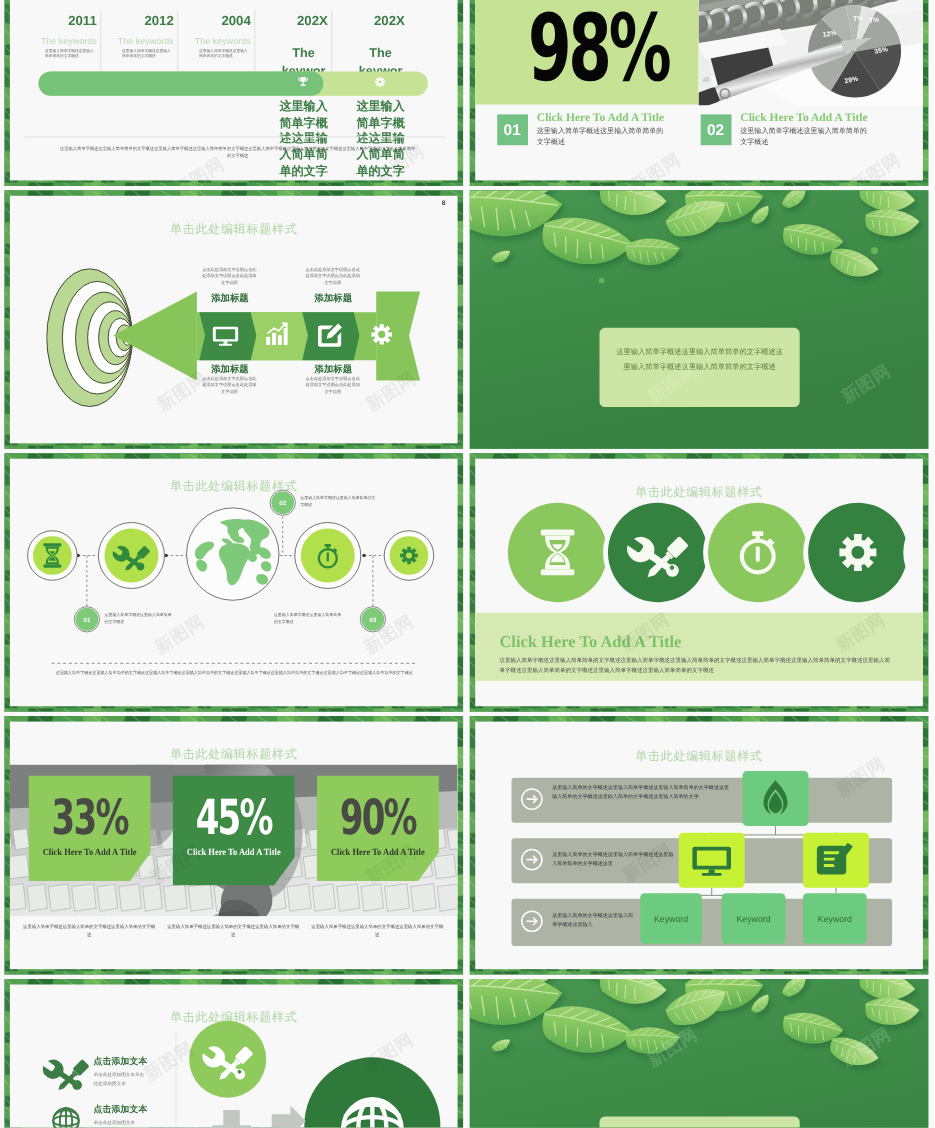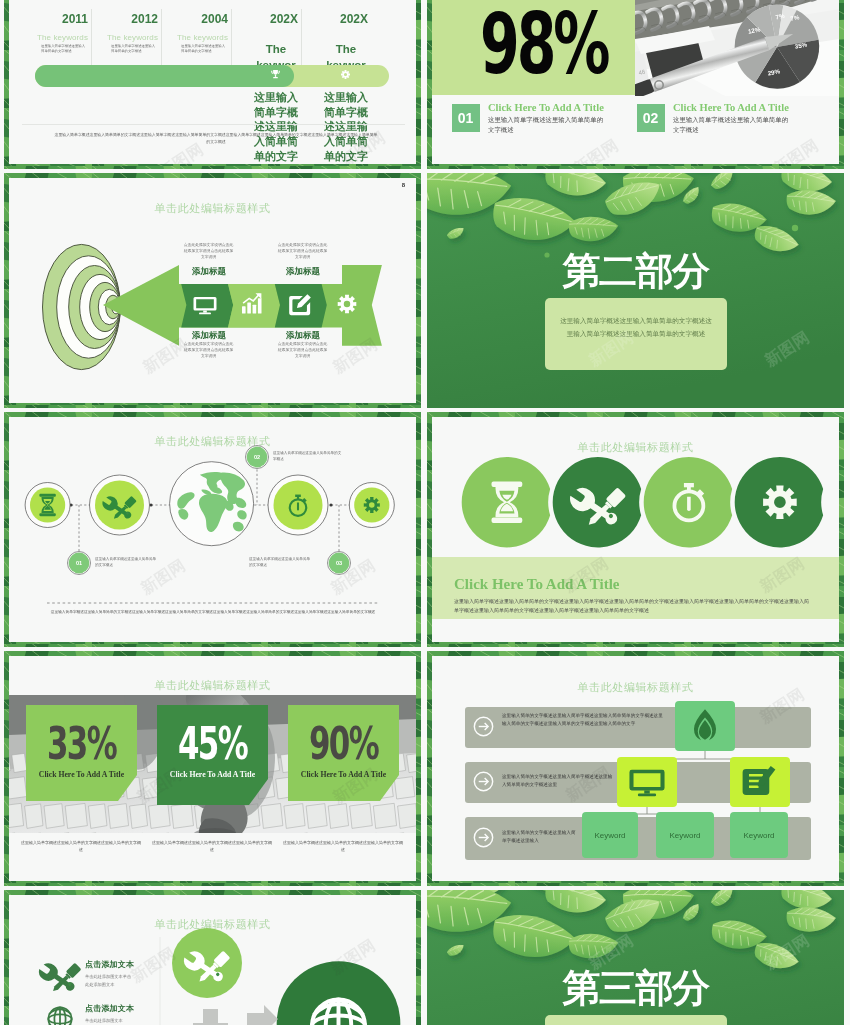--- a/index.html
+++ b/index.html
@@ -516,21 +516,20 @@
         <use href="#leafshape2" transform="translate(178,28) rotate(-4) scale(0.58)"></use>
         <use href="#leafsmall" transform="translate(256,28) rotate(-30) scale(0.44)"></use>
         <use href="#leafshape" transform="translate(286,34) rotate(26) scale(0.56)"></use>
         <use href="#leafsmall" transform="translate(20,62) rotate(-10) scale(0.38)"></use>
         <use href="#leafshape2" transform="translate(330,54) rotate(36) scale(0.46)"></use>
         <use href="#leafshape" transform="translate(142,50) rotate(16) scale(0.50)"></use>
       </g>
       <circle cx="368" cy="55" r="3.2" fill="#6fba59" opacity="0.9"></circle>
       <circle cx="120" cy="82" r="2.6" fill="#6fba59" opacity="0.8"></circle>
     </svg>
-    <div class="covt" style="top:73px;font-size:38px;letter-spacing:-1.5px">第二部分</div>
     <div class="covbox" style="left:118px;top:125px;width:182px;height:72px"></div>
     <div class="covbt" style="left:133px;top:141px;width:152px">这里输入简单字概述这里输入简单简单的文字概述这里输入简单字概述这里输入简单简单的文字概述</div>
     <div class="wm wml" style="left:160px;top:166px">新图网</div>
     <div class="wm wml" style="left:336px;top:166px">新图网</div>
   </div>
 </div>
 
 <div class="slide" style="left:4px;top:412px">
   <svg class="leafband" width="417" height="235" viewBox="0 0 417 235" preserveAspectRatio="none">
         <rect width="417" height="235" fill="url(#leafpat)"></rect>
@@ -931,20 +930,19 @@
         <use href="#leafshape2" transform="translate(360,22) rotate(20) scale(0.50)"></use>
         <use href="#leafshape" transform="translate(68,30) rotate(26) scale(0.84)"></use>
         <use href="#leafshape2" transform="translate(178,28) rotate(-4) scale(0.58)"></use>
         <use href="#leafsmall" transform="translate(256,28) rotate(-30) scale(0.44)"></use>
         <use href="#leafshape" transform="translate(286,34) rotate(26) scale(0.56)"></use>
         <use href="#leafsmall" transform="translate(20,62) rotate(-10) scale(0.38)"></use>
         <use href="#leafshape2" transform="translate(330,54) rotate(36) scale(0.46)"></use>
         <use href="#leafshape" transform="translate(142,50) rotate(16) scale(0.50)"></use>
       </g>
     </svg>
-    <div class="covt" style="top:73px;font-size:38px;letter-spacing:-1.5px">第三部分</div>
     <div class="covbox" style="left:118px;top:125px;width:182px;height:72px"></div>
     <div class="wm wml" style="left:160px;top:52px">新图网</div>
     <div class="wm wml" style="left:336px;top:52px">新图网</div>
   </div>
 </div>
 
 </div>
 
 </body></html>

